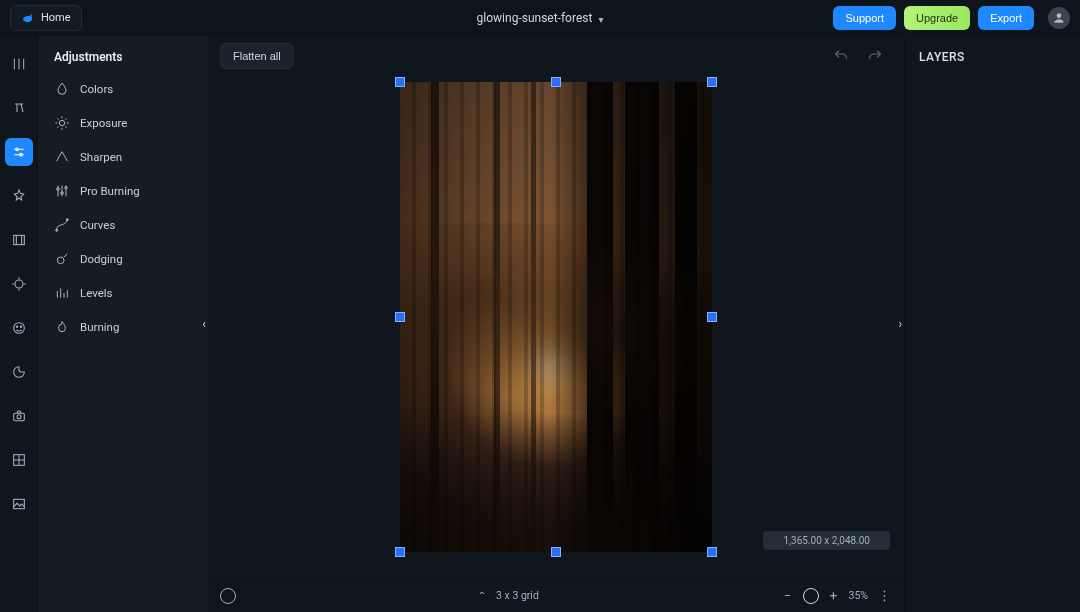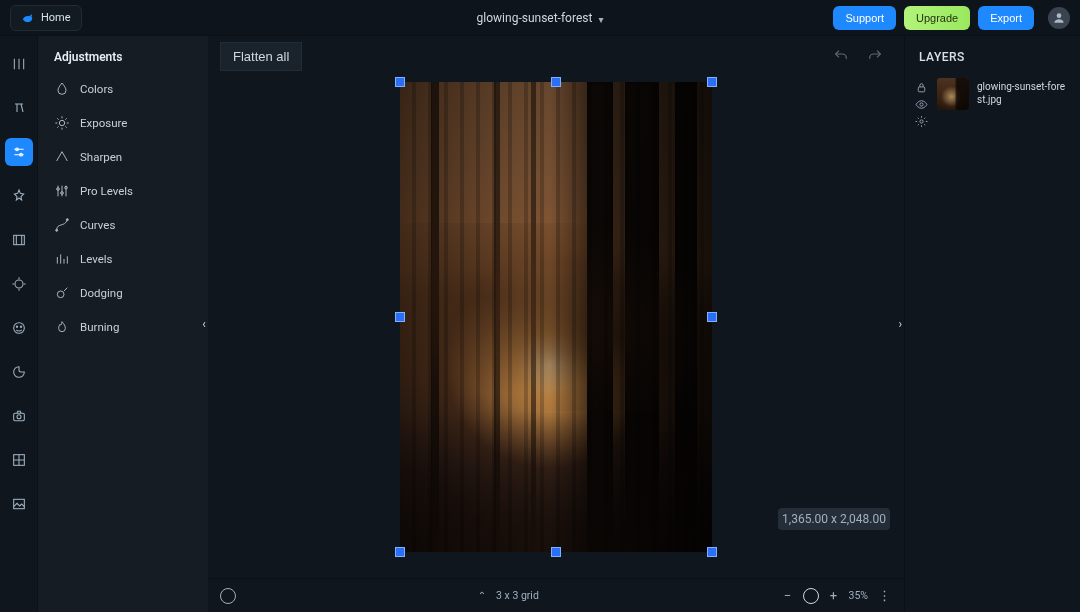--- a/index.html
+++ b/index.html
@@ -45,21 +45,21 @@
   .left-panel h4{ font-size:12px; font-weight:600; color:#e6edf3; padding:0 8px 8px 8px;}
   .adj-list{ display:flex; flex-direction:column;}
   .adj-item{ display:flex; align-items:center; gap:10px; padding:9px 8px; font-size:11.5px; color:#c7d0d9; border-radius:6px; cursor:pointer;}
   .adj-item .aicon{ width:16px; height:16px; display:flex; align-items:center; justify-content:center; color:#a5b4c2;}
   .adj-item .aicon svg{width:16px;height:16px;stroke:currentColor;fill:none;stroke-width:1.5;}
   .collapse-left{ position:absolute; right:-4px; top:50%; transform:translateY(-50%); width:16px; height:24px; display:flex; align-items:center; justify-content:center; color:#cfd8e0; cursor:pointer; font-size:12px;}
 
   
   .center{ flex:1; background:var(--panel2); position:relative; display:flex; flex-direction:column;}
   .canvas-top{ height:40px; display:flex; align-items:center; justify-content:space-between; padding:0 20px 0 12px;}
-  .flatten{ font-size:13px; color:#cfd8e0; background:var(--panel3); border:1px solid var(--border); border-radius:0; padding:6px 12px; cursor:pointer;}
+  .flatten{ font-size:11px; color:#cfd8e0; background:var(--panel3); border:1px solid var(--border); border-radius:6px; padding:6px 12px; cursor:pointer;}
   .undo-redo{ display:flex; gap:16px; color:#5c6b79;}
   .undo-redo .ub{ cursor:pointer; width:18px; height:18px; display:flex; align-items:center; justify-content:center;}
   .undo-redo svg{width:16px;height:16px;stroke:currentColor;fill:none;stroke-width:1.8;}
 
   .stage{ flex:1; position:relative; overflow:hidden;}
   .image-wrap{ position:absolute; left:50%; top:48%; transform:translate(-50%,-50%); width:312px; height:470px;}
   .the-image{ width:100%; height:100%; border-radius:2px; overflow:hidden; position:relative; background:#1a1008;}
   
   .the-image::before{ content:""; position:absolute; inset:0;
     background:
@@ -86,21 +86,21 @@
   .ground{ position:absolute; left:0; right:0; bottom:0; height:30%;
     background: linear-gradient(180deg, rgba(50,30,20,0.0), rgba(25,15,10,0.9));
   }
 
   
   .handle{ position:absolute; width:10px; height:10px; background:#2a6ff5; border:1px solid #7fb1ff; z-index:5;}
   .h-tl{ left:-5px; top:-5px;} .h-tm{ left:50%; margin-left:-5px; top:-5px;} .h-tr{ right:-5px; top:-5px;}
   .h-ml{ left:-5px; top:50%; margin-top:-5px;} .h-mr{ right:-5px; top:50%; margin-top:-5px;}
   .h-bl{ left:-5px; bottom:-5px;} .h-bm{ left:50%; margin-left:-5px; bottom:-5px;} .h-br{ right:-5px; bottom:-5px;}
 
-  .dims-badge{ position:absolute; right:14px; bottom:48px; background:#252e38; color:#9fb0bf; font-size:12px; padding:4px 4px; border-radius:4px;}
+  .dims-badge{ position:absolute; right:14px; bottom:28px; background:#252e38; color:#9fb0bf; font-size:10px; padding:4px 20px; border-radius:4px;}
 
   .collapse-right{ position:absolute; right:2px; top:48%; color:#cfd8e0; cursor:pointer; font-size:12px;}
 
   
   .bottom{ height:34px; border-top:1px solid #0b1117; background:var(--panel2); display:flex; align-items:center; justify-content:space-between; padding:0 12px; font-size:10.5px; color:#9fb0bf;}
   .bottom .bl{ display:flex; align-items:center; gap:14px;}
   .bo-circle{ width:16px; height:16px; border-radius:50%; border:1.6px solid #9fb0bf;}
   .grid-sel{ display:flex; align-items:center; gap:10px;}
   .grid-sel .chevup{ font-size:10px;}
   .bottom .br{ display:flex; align-items:center; gap:10px;}
@@ -254,48 +254,48 @@
       </div>
       <div class="adj-item">
         <span class="aicon">
             <svg viewBox="0 0 24 24">
               <path d="M6 4v16M12 4v16M18 4v16"></path>
               <circle cx="6" cy="9" r="2"></circle>
               <circle cx="12" cy="15" r="2"></circle>
               <circle cx="18" cy="7" r="2"></circle>
             </svg>
           </span>
-        <span>Pro Levels</span>
+        <span>Pro Burning</span>
       </div>
       <div class="adj-item">
         <span class="aicon">
             <svg viewBox="0 0 24 24">
               <path d="M4 20C4 8 16 16 20 4"></path>
               <circle cx="4" cy="20" r="1.5" fill="currentColor"></circle>
               <circle cx="20" cy="4" r="1.5" fill="currentColor"></circle>
             </svg>
           </span>
         <span>Curves</span>
       </div>
       <div class="adj-item">
         <span class="aicon">
             <svg viewBox="0 0 24 24">
-              <path d="M5 19V9M10 19V5M15 19v-7M20 19V8"></path>
-            </svg>
-          </span>
-        <span>Levels</span>
-      </div>
-      <div class="adj-item">
-        <span class="aicon">
-            <svg viewBox="0 0 24 24">
               <circle cx="10" cy="14" r="5"></circle>
               <path d="M15 9l5-5"></path>
             </svg>
           </span>
         <span>Dodging</span>
+      </div>
+      <div class="adj-item">
+        <span class="aicon">
+            <svg viewBox="0 0 24 24">
+              <path d="M5 19V9M10 19V5M15 19v-7M20 19V8"></path>
+            </svg>
+          </span>
+        <span>Levels</span>
       </div>
       <div class="adj-item">
         <span class="aicon">
             <svg viewBox="0 0 24 24">
               <path d="M12 4c3 4 5 6 5 10a5 5 0 0 1-10 0c0-3 1-4 2-6 1 2 2 2 3-4z"></path>
             </svg>
           </span>
         <span>Burning</span>
       </div>
     </div>
@@ -361,32 +361,14 @@
           <span class="plus">+</span>
           <span>35%</span>
         </div>
         <span class="kebab">⋮</span>
       </div>
     </div>
   </div>
 
   <div class="right-panel">
     <h4>LAYERS</h4>
-    <div class="layer-row">
-      <div class="layer-icons">
-        <div class="li"><svg viewBox="0 0 24 24">
-              <rect x="6" y="11" width="12" height="9" rx="2"></rect>
-              <path d="M9 11V8a3 3 0 0 1 6 0v3"></path>
-            </svg></div>
-        <div class="li"><svg viewBox="0 0 24 24">
-              <path d="M2 12s3.5-7 10-7 10 7 10 7-3.5 7-10 7S2 12 2 12z"></path>
-              <circle cx="12" cy="12" r="3"></circle>
-            </svg></div>
-        <div class="li"><svg viewBox="0 0 24 24">
-              <circle cx="12" cy="12" r="3"></circle>
-              <path d="M12 2v3M12 19v3M4 12H1M23 12h-3M5 5l2 2M17 17l2 2M17 7l2-2M5 19l2-2"></path>
-            </svg></div>
-      </div>
-      <div class="layer-thumb"></div>
-      <div class="layer-name">glowing-sunset-forest.jpg</div>
-    </div>
   </div>
 </div>
 
 </body></html>

